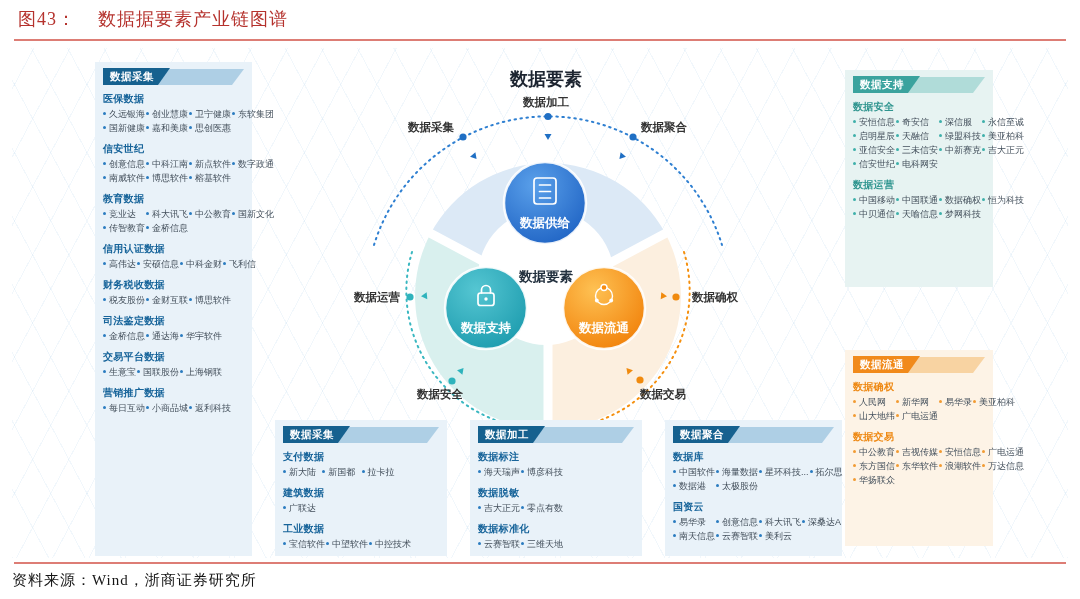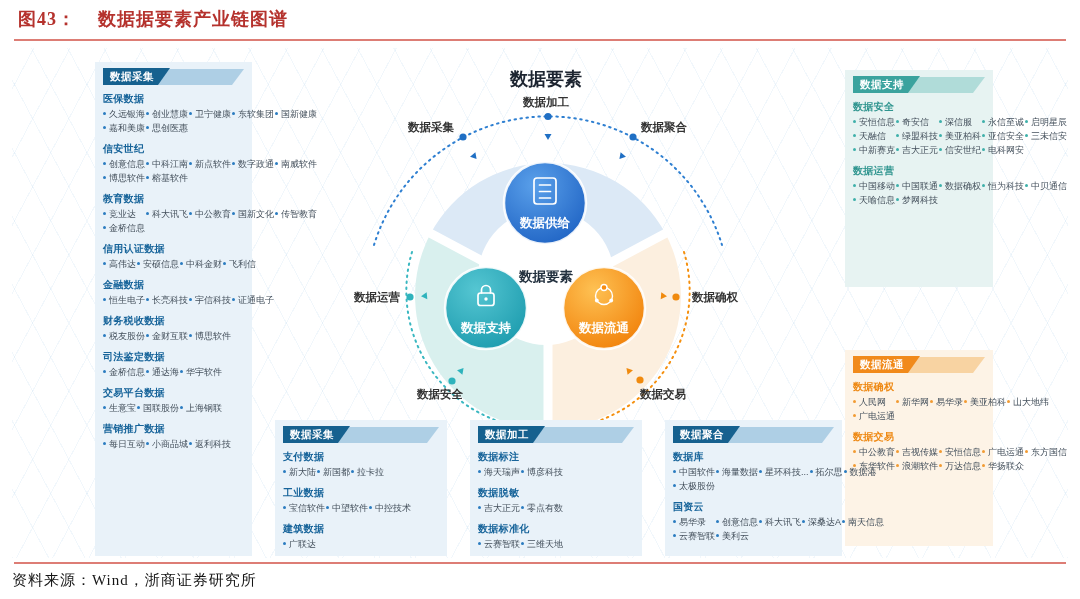--- a/index.html
+++ b/index.html
@@ -1,38 +1,38 @@
 <!DOCTYPE html>
 <html><head>
 <meta charset="utf-8">
 <style>
   html,body{margin:0;padding:0;background:#fff;}
   body{width:1080px;height:599px;position:relative;overflow:hidden;
        font-family:"Liberation Sans","DejaVu Sans",sans-serif;}
   .fig-title{position:absolute;left:18px;top:7px;font-family:"Liberation Serif","DejaVu Serif",serif;
-       font-size:18px;font-weight:700;color:#b5322d;letter-spacing:1px;white-space:nowrap;}
+       font-size:18px;font-weight:400;color:#b5322d;letter-spacing:1px;white-space:nowrap;}
   .fig-title .gap{display:inline-block;width:22px;}
   .rule{position:absolute;left:14px;right:14px;height:2px;background:#dd7d75;}
   .rule.top{top:39px;} .rule.bottom{top:562px;}
   .source{position:absolute;left:12px;top:571px;font-family:"Liberation Serif","DejaVu Serif",serif;
        font-size:15px;color:#151515;letter-spacing:1px;}
   .figure{position:absolute;left:12px;top:48px;width:1056px;height:510px;
        background:
         repeating-linear-gradient(62deg, rgba(150,195,230,.13) 0 1px, transparent 1px 32px),
         repeating-linear-gradient(-62deg, rgba(150,195,230,.13) 0 1px, transparent 1px 32px);}
   
   .panel{position:absolute;box-sizing:border-box;padding:26px 8px 6px 8px;}
   .banner-bg{position:absolute;left:8px;top:7px;right:8px;height:16px;
        clip-path:polygon(0 0,100% 0,calc(100% - 12px) 100%,0 100%);}
   .banner{position:absolute;left:8px;top:6px;height:17px;line-height:17px;color:#fff;
        font-size:10.5px;font-weight:700;padding:0 16px 0 7px;letter-spacing:.5px;
        clip-path:polygon(0 0,100% 0,calc(100% - 12px) 100%,0 100%);}
   .group{margin:0 0 8px 0;}
   .group-title{font-size:10px;font-weight:700;margin:4px 0 2px 0;letter-spacing:.3px;}
-  .items{display:grid;grid-template-columns:repeat(5,1fr);row-gap:2px;column-gap:1px;}
+  .items{display:grid;grid-template-columns:repeat(4,1fr);row-gap:2px;column-gap:1px;}
   .item{display:flex;align-items:flex-start;font-size:9px;line-height:12px;color:#44505c;white-space:nowrap;}
   .bullet{width:3px;height:3px;border-radius:50%;margin:4px 3px 0 0;flex:none;}
   
   .t-blue{background:#e9f2f9;}   .t-blue .banner{background:#16618f;}  .t-blue .banner-bg{background:#aecfe5;}
   .t-blue .group-title{color:#17649a;} .t-blue .bullet{background:#2b7cc0;}
   .t-teal{background:#e7f3f2;}   .t-teal .banner{background:#3ba39e;}  .t-teal .banner-bg{background:#b0dcd9;}
   .t-teal .group-title{color:#2f958f;} .t-teal .bullet{background:#3fb0aa;}
   .t-orange{background:#fdf3e6;} .t-orange .banner{background:#f18a1b;} .t-orange .banner-bg{background:#f8d3a2;}
   .t-orange .group-title{color:#ee8812;} .t-orange .bullet{background:#f29b33;}
   #panel-left{left:95px;top:62px;width:157px;height:494px;}
@@ -262,41 +262,20 @@
             <span class="bullet"></span>
             <span>中科金财</span>
           </div>
           <div class="item">
             <span class="bullet"></span>
             <span>飞利信</span>
           </div>
         </div>
       </div>
       <div class="group">
-        <div class="group-title">金融数据</div>
-        <div class="items">
-          <div class="item">
-            <span class="bullet"></span>
-            <span>恒生电子</span>
-          </div>
-          <div class="item">
-            <span class="bullet"></span>
-            <span>长亮科技</span>
-          </div>
-          <div class="item">
-            <span class="bullet"></span>
-            <span>宇信科技</span>
-          </div>
-          <div class="item">
-            <span class="bullet"></span>
-            <span>证通电子</span>
-          </div>
-        </div>
-      </div>
-      <div class="group">
         <div class="group-title">财务税收数据</div>
         <div class="items">
           <div class="item">
             <span class="bullet"></span>
             <span>税友股份</span>
           </div>
           <div class="item">
             <span class="bullet"></span>
             <span>金财互联</span>
           </div>
@@ -553,42 +532,42 @@
             <span class="bullet"></span>
             <span>新国都</span>
           </div>
           <div class="item">
             <span class="bullet"></span>
             <span>拉卡拉</span>
           </div>
         </div>
       </div>
       <div class="group">
+        <div class="group-title">建筑数据</div>
+        <div class="items">
+          <div class="item">
+            <span class="bullet"></span>
+            <span>广联达</span>
+          </div>
+        </div>
+      </div>
+      <div class="group">
         <div class="group-title">工业数据</div>
         <div class="items">
           <div class="item">
             <span class="bullet"></span>
             <span>宝信软件</span>
           </div>
           <div class="item">
             <span class="bullet"></span>
             <span>中望软件</span>
           </div>
           <div class="item">
             <span class="bullet"></span>
             <span>中控技术</span>
-          </div>
-        </div>
-      </div>
-      <div class="group">
-        <div class="group-title">建筑数据</div>
-        <div class="items">
-          <div class="item">
-            <span class="bullet"></span>
-            <span>广联达</span>
           </div>
         </div>
       </div>
     </div>
 </div>
 
 <div class="panel t-blue" id="panel-b2">
   <div class="banner-bg"></div>
   <div class="banner"><span>数据加工</span></div>
   <div class="panel-groups">

